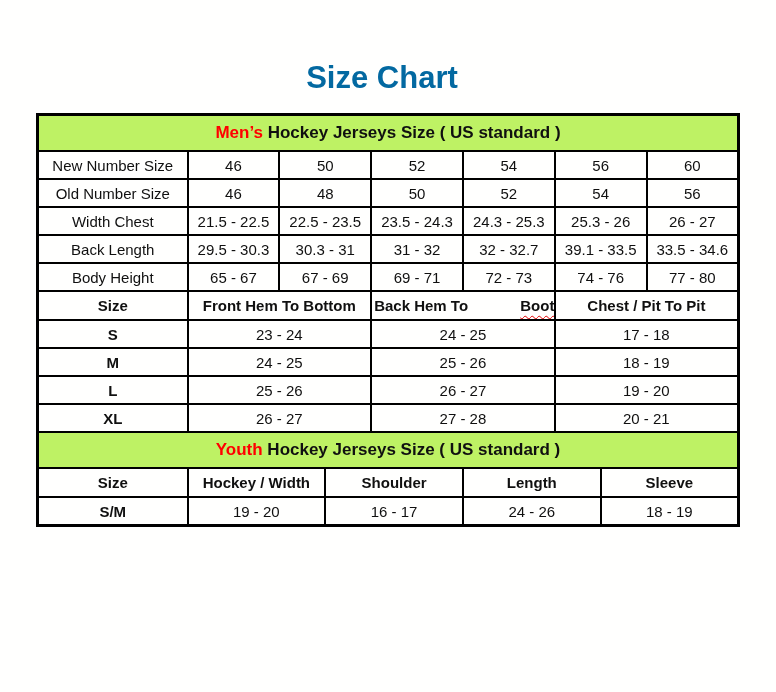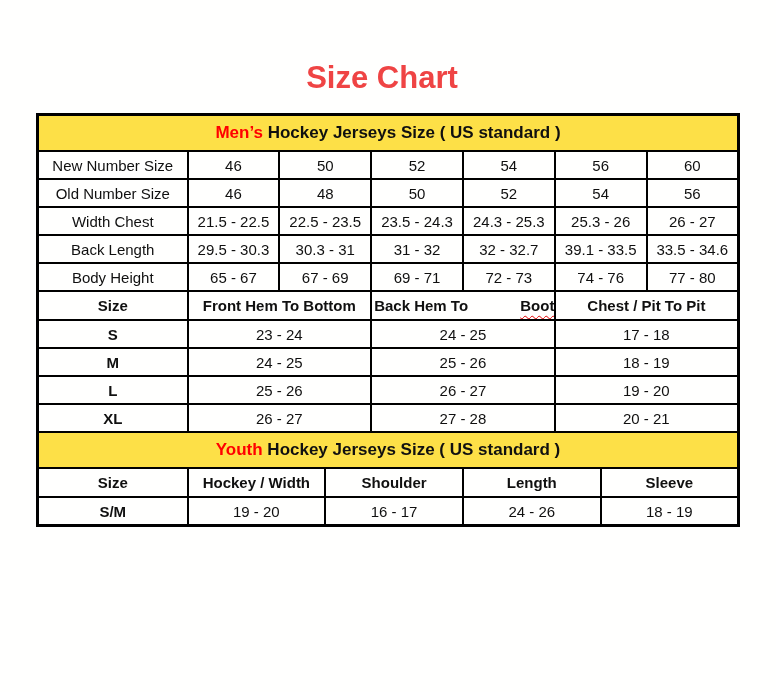--- a/index.html
+++ b/index.html
@@ -12,41 +12,41 @@
     background: #fffffe;
     font-family: "Liberation Sans", sans-serif;
     color: #101010;
     overflow: hidden;
   }
   .title {
     margin: 60px 12px 0 0;
     text-align: center;
     font-size: 31px;
     font-weight: bold;
-    color: #ef4444;
+    color: #0369a1;
   }
   .size-table {
     border-collapse: collapse;
     table-layout: fixed;
     width: 704px;
     margin: 17px 0 0 36px;
     border: 3px solid #000;
   }
   .size-table col.label-col { width: 150px; }
   .size-table td {
     border: 2px solid #000;
     text-align: center;
     vertical-align: middle;
     font-size: 15px;
     padding: 0 2px;
     white-space: nowrap;
     overflow: hidden;
   }
   tr.sec-row td {
-    background: #fde047;
+    background: #bef264;
     height: 34px;
     font-size: 17px;
     font-weight: bold;
   }
   tr.col-row td {
     height: 27px;
     font-weight: bold;
   }
   tr.data-row td {
     height: 26px;

